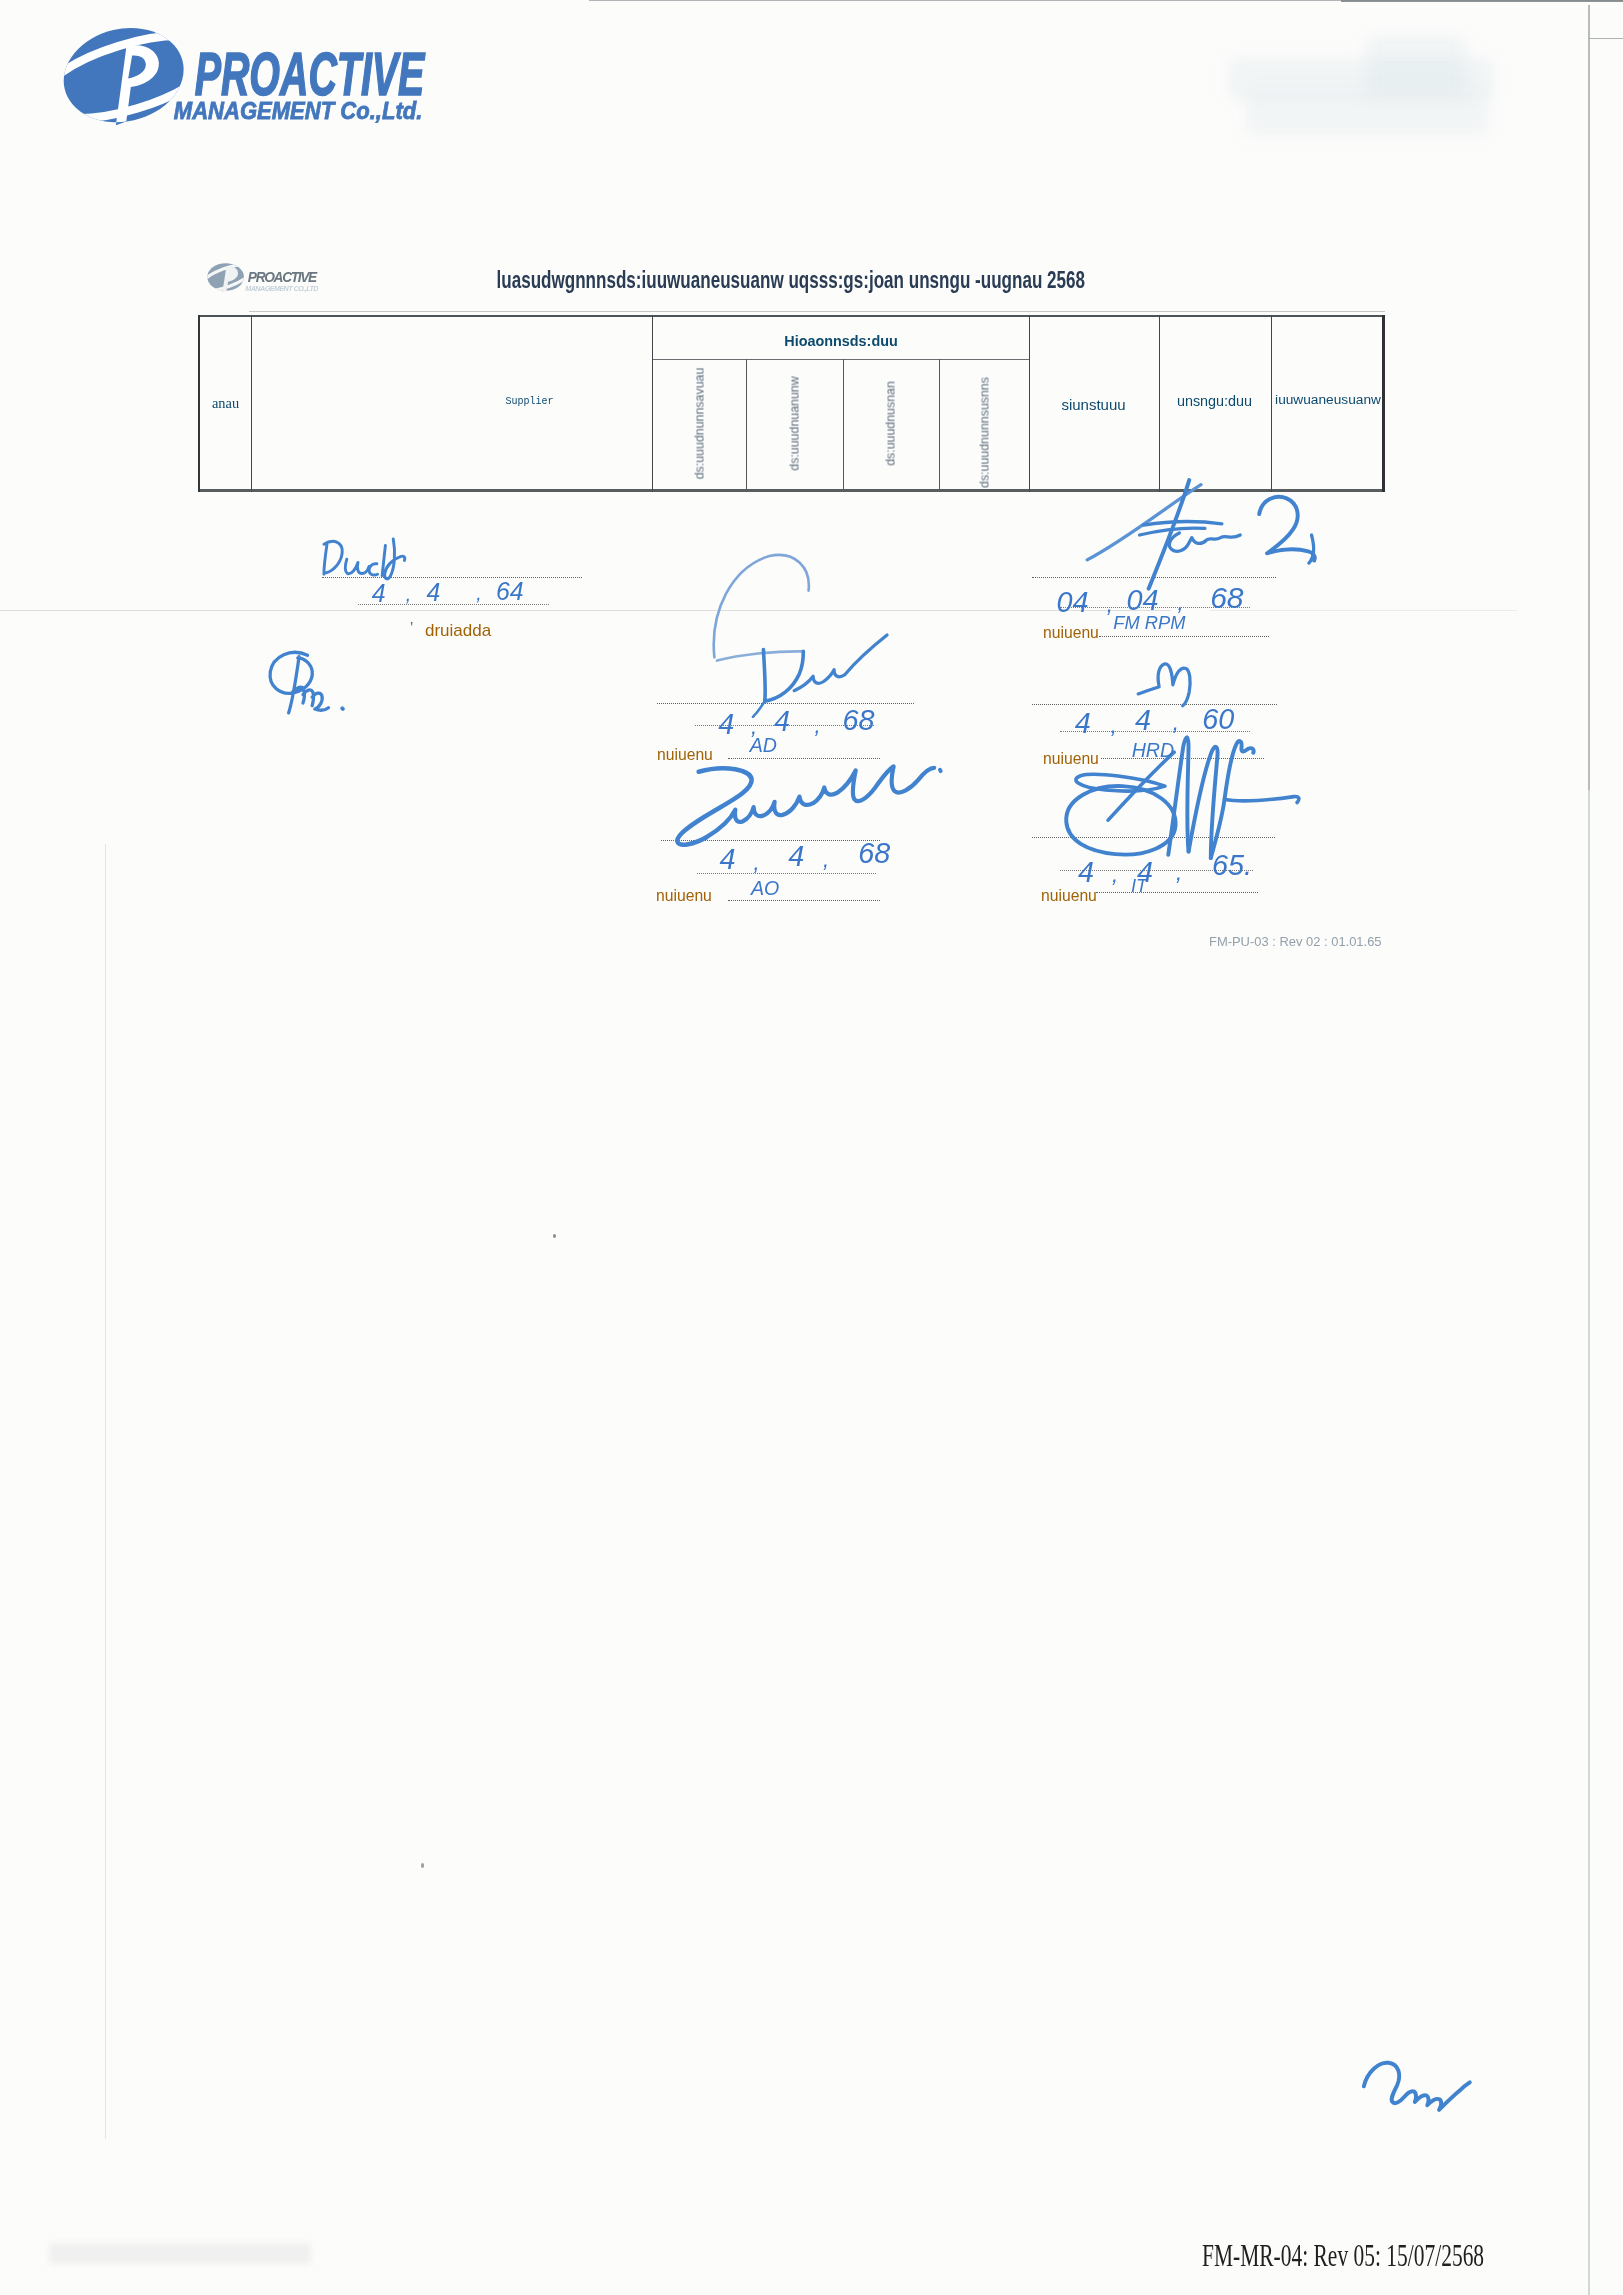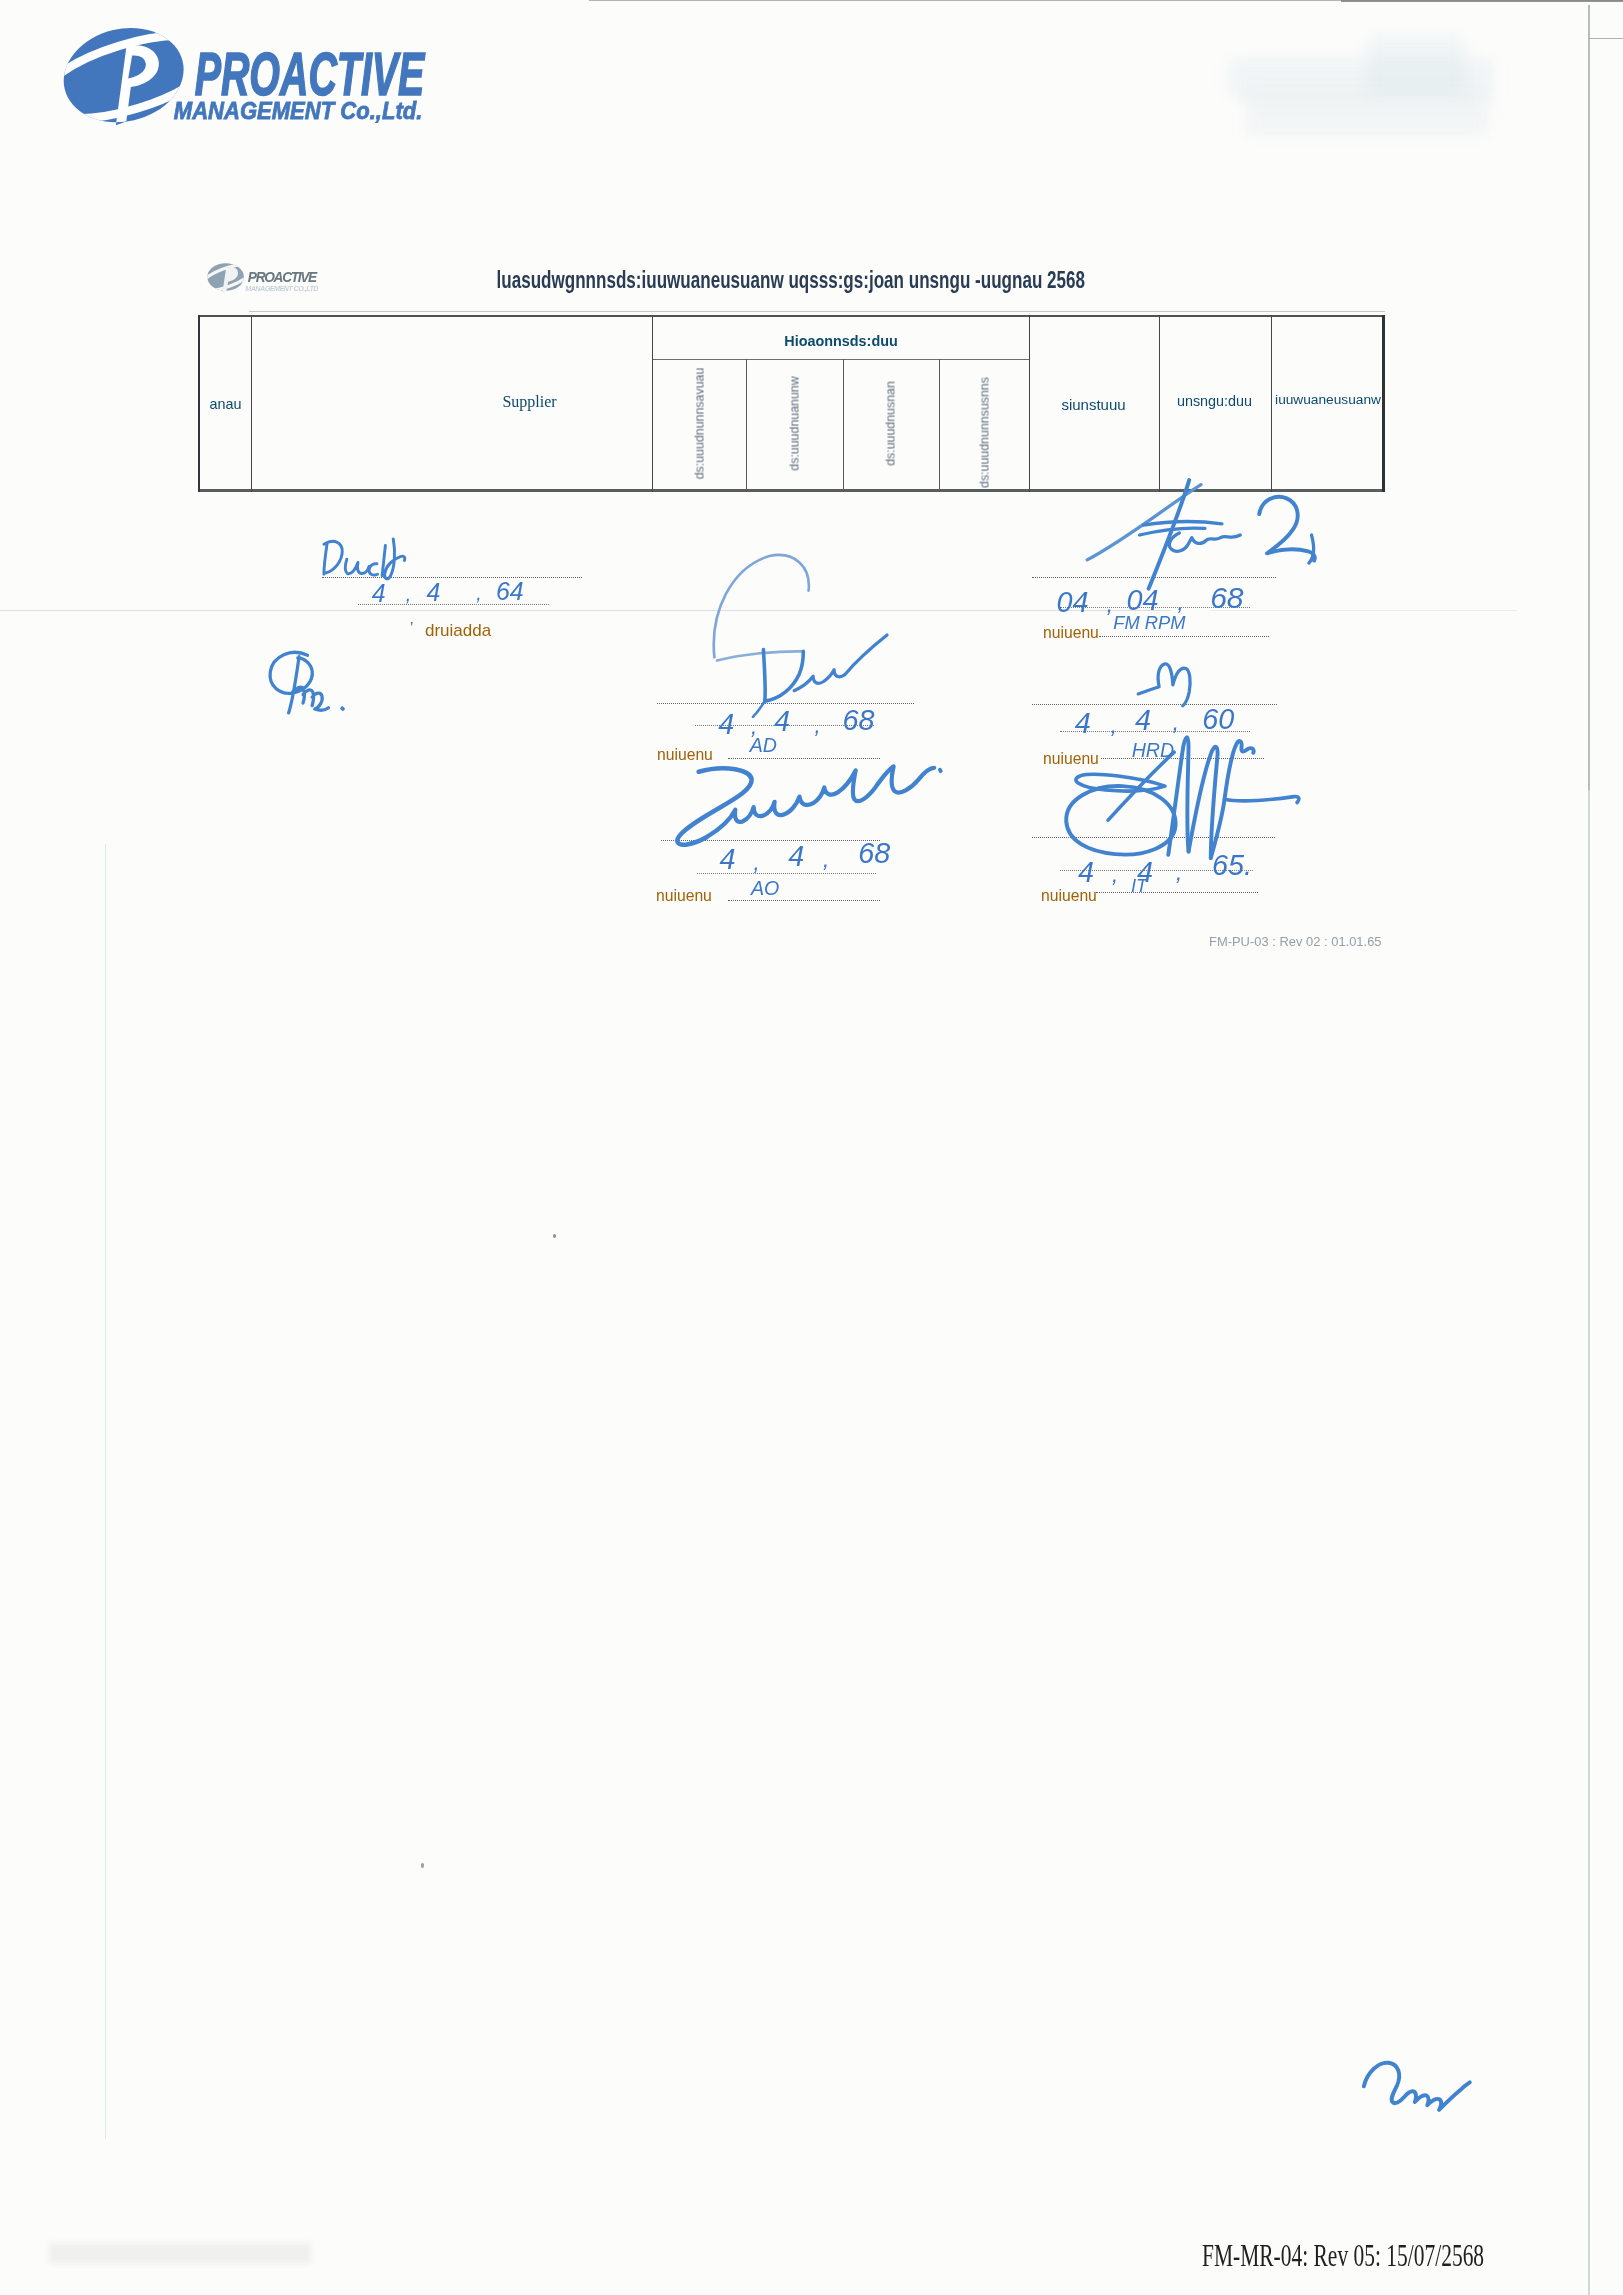--- a/index.html
+++ b/index.html
@@ -89,22 +89,22 @@
 <div class="vline" style="left:251px;top:315px;height:177px;"></div>
 <div class="vline" style="left:652px;top:315px;height:177px;"></div>
 <div class="vline" style="left:746px;top:359px;height:132px;background:#55595c;"></div>
 <div class="vline" style="left:843px;top:359px;height:132px;background:#55595c;"></div>
 <div class="vline" style="left:939px;top:359px;height:132px;background:#55595c;"></div>
 <div class="vline" style="left:1029px;top:315px;height:177px;"></div>
 <div class="vline" style="left:1159px;top:315px;height:177px;"></div>
 <div class="vline" style="left:1271px;top:315px;height:177px;"></div>
 <div class="vline" style="left:1382px;top:315px;height:177px;width:2.6px;background:#2e3234;"></div>
 
-<div class="tth" style="left:200px;top:393px;width:51px;height:21px;font-size:14.4px;">anau</div>
-<div class="tth" style="left:451px;top:391px;width:157px;height:21px;font-size:16px;font-family:Liberation Serif, serif;">Supplier</div>
+<div class="tth" style="left:200px;top:393px;width:51px;height:21px;font-size:14.4px;font-family:Liberation Serif, serif;">anau</div>
+<div class="tth" style="left:451px;top:391px;width:157px;height:21px;font-size:10px;font-family:Liberation Mono, monospace;">Supplier</div>
 <div class="tth" style="left:720px;top:330px;width:242px;height:22px;font-size:14.4px;font-weight:bold;">Hioaonnsds:duu</div>
 <div class="tth" style="left:1043px;top:395px;width:101px;height:19.6px;font-size:15px;">siunstuuu</div>
 <div class="tth" style="left:1164px;top:391px;width:101px;height:19.6px;font-size:14.4px;">unsngu:duu</div>
 <div class="tth" style="left:1274px;top:390px;width:108px;height:19.6px;font-size:13.7px;">iuuwuaneusuanw</div>
 
 <div class="tth" style="left:637px;top:368px;width:124px;height:111px;transform:rotate(-90deg);font-size:12.4px;color:#5d6d7d;">ds:uuudnunnsavuau</div>
 <div class="tth" style="left:732px;top:368px;width:124px;height:111px;transform:rotate(-90deg);font-size:12.4px;color:#5d6d7d;">ds:uuudnuanunw</div>
 <div class="tth" style="left:828px;top:368px;width:124px;height:111px;transform:rotate(-90deg);font-size:12.4px;color:#5d6d7d;">ds:uuudnusnan</div>
 <div class="tth" style="left:922px;top:377px;width:124px;height:111px;transform:rotate(-90deg);font-size:12.4px;color:#5d6d7d;">ds:uuudnunnsusnns</div>
 

